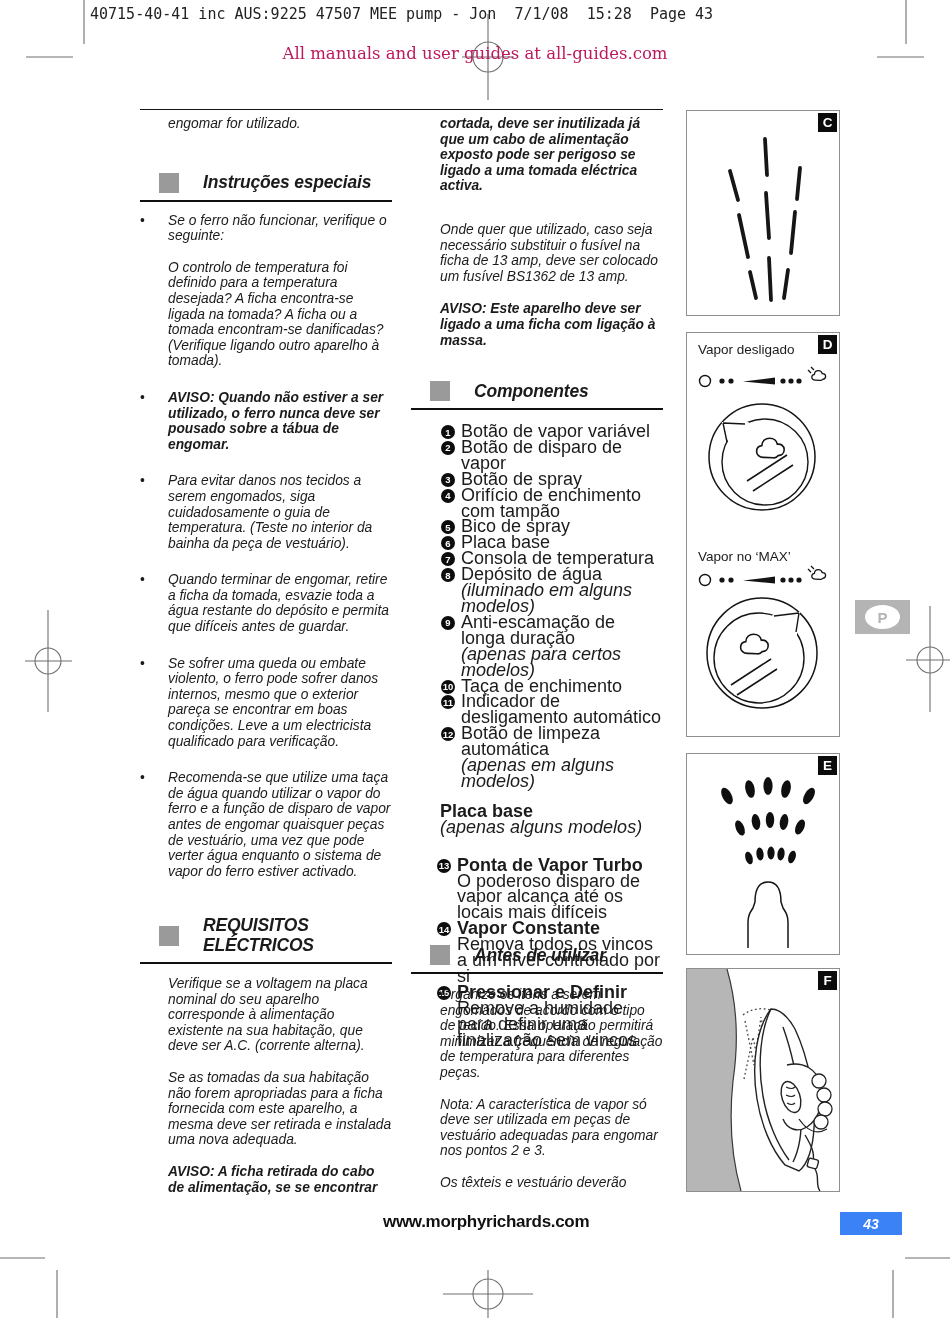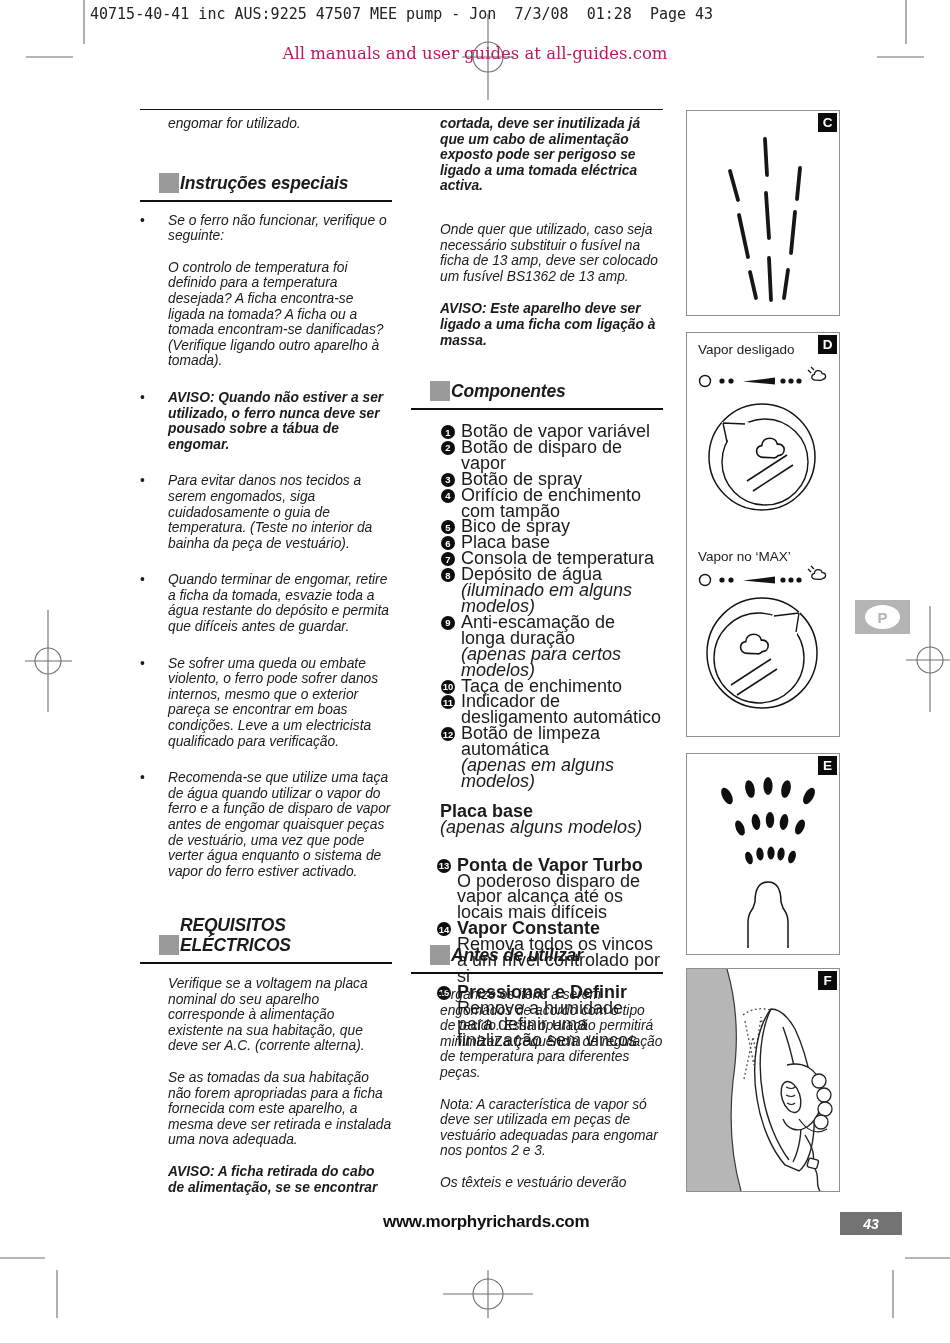--- a/index.html
+++ b/index.html
@@ -10,21 +10,21 @@
         font-size:15px;color:#222;white-space:pre;}
   .watermark{position:absolute;left:0;top:44px;width:100%;text-align:center;
         font-family:"DejaVu Serif",serif;font-size:16.5px;color:#be185d;}
   .marks{position:absolute;left:0;top:0;width:950px;height:1343px;pointer-events:none;}
   
   p{margin:0;font-style:italic;}
   .body-text{font-size:13.8px;line-height:15.6px;}
   .bold{font-weight:700;}
   .italic{font-style:italic;}
   .rule-top{position:absolute;left:140px;top:109px;width:523px;border-top:1.6px solid #141414;}
-  .sec-head{display:flex;gap:1px;align-items:flex-end;border-bottom:2.6px solid #101010;padding-bottom:7px;padding-left:19px;}
+  .sec-head{display:flex;gap:24px;align-items:center;border-bottom:2.6px solid #101010;padding-bottom:7px;padding-left:19px;}
   .sec-head .sq{width:20px;height:20px;background:#9a9a9a;flex:none;margin-top:1px;}
   .sec-title{font-size:17.5px;font-weight:700;font-style:italic;line-height:20px;letter-spacing:-0.2px;}
   .indent{margin-left:28px;}
   
   .col-left{position:absolute;left:140px;top:116px;width:252px;}
   .col-left .sec-head{margin-top:40px;}
   .bullets{margin-top:11px;}
   .bullet{display:flex;margin-top:21px;}
   .bullet:first-child{margin-top:0;}
   .bullet .dot{width:28px;flex:none;font-size:13.8px;line-height:15.6px;}
@@ -59,21 +59,21 @@
   .figF{top:968px;height:224px;}
   .dcap{position:absolute;left:11px;font-size:13.5px;color:#1b1b1b;z-index:2;}
   .dcap1{top:9px;}
   .dcap2{top:216px;}
   .p-badge{position:absolute;left:855px;top:600px;width:55px;height:34px;background:#b4b4b4;
         display:flex;align-items:center;justify-content:center;}
   .p-badge .oval{width:35px;height:24px;background:#fff;border-radius:50%;display:flex;
         align-items:center;justify-content:center;font-weight:700;font-size:15px;color:#b4b4b4;}
   
   .footer-url{position:absolute;left:383px;top:1212px;font-size:17px;font-weight:700;letter-spacing:-0.3px;color:#111;}
-  .page-badge{position:absolute;left:840px;top:1212px;width:62px;height:23px;background:#737373;
+  .page-badge{position:absolute;left:840px;top:1212px;width:62px;height:23px;background:#3b82f6;
         color:#fff;font-weight:700;font-style:italic;font-size:14px;display:flex;align-items:center;justify-content:center;}
 </style>
 </head>
 <body>
 
 <div class="page">
 
   <svg class="marks" viewBox="0 0 950 1343">
     <g stroke="#6e6e6e" stroke-width="1.1" fill="none">
       <circle cx="488" cy="57" r="15"></circle>
@@ -92,21 +92,21 @@
         <line x1="26" y1="57" x2="73" y2="57"></line>
       <line x1="906" y1="0" x2="906" y2="44"></line>
         <line x1="877" y1="57" x2="924" y2="57"></line>
       <line x1="57" y1="1270" x2="57" y2="1318"></line>
         <line x1="0" y1="1258" x2="45" y2="1258"></line>
       <line x1="893" y1="1270" x2="893" y2="1318"></line>
         <line x1="905" y1="1258" x2="950" y2="1258"></line>
     </g>
   </svg>
 
-  <div class="print-header">40715-40-41 inc AUS:9225 47507 MEE pump - Jon  7/3/08  01:28  Page 43</div>
+  <div class="print-header">40715-40-41 inc AUS:9225 47507 MEE pump - Jon  7/1/08  15:28  Page 43</div>
   <div class="watermark">All manuals and user guides at all-guides.com</div>
   <div class="rule-top"></div>
 
   <div class="col-left body-text">
     <p class="indent">engomar for utilizado.</p>
 
     <div class="sec-head">
       <span class="sq"></span>
       <span class="sec-title">Instruções especiais</span>
     </div>

